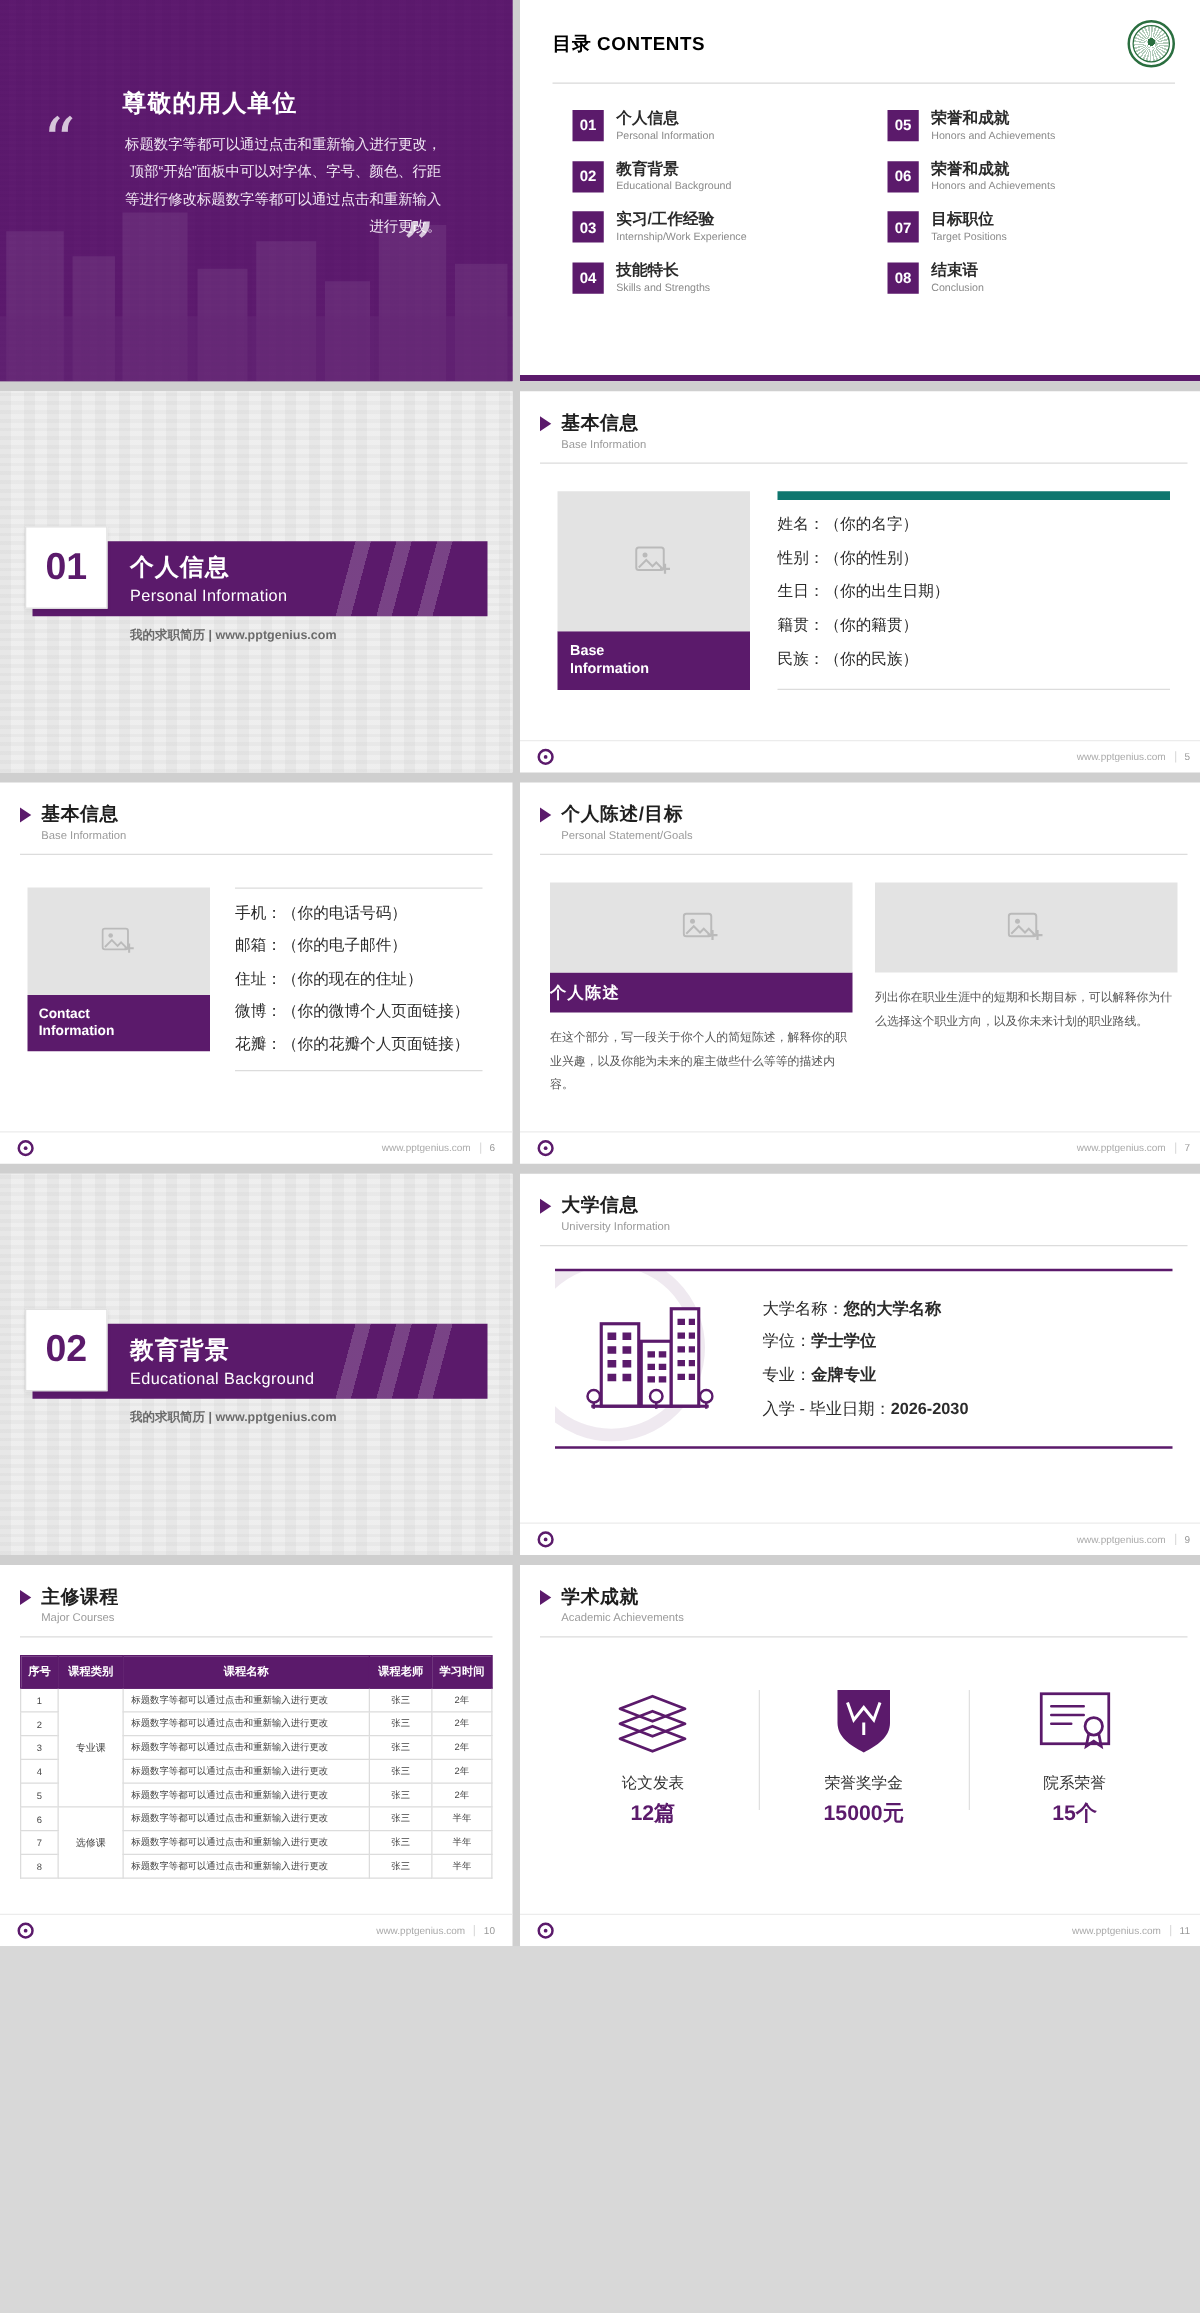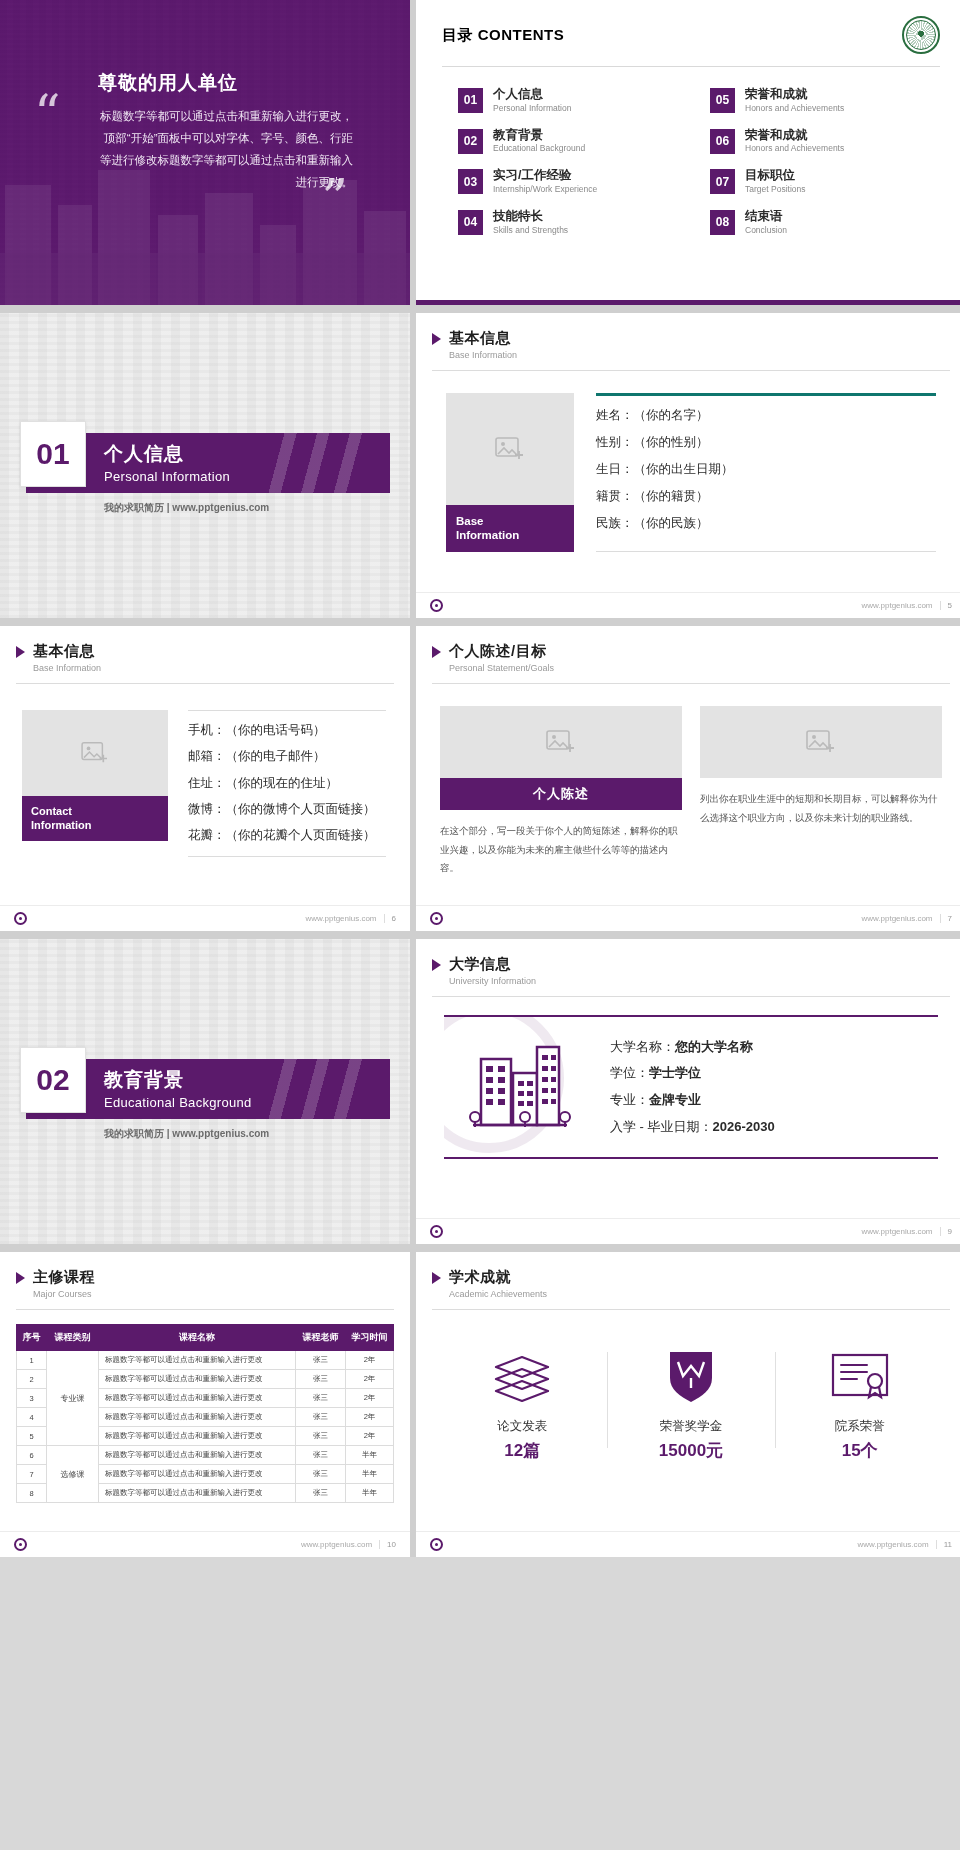--- a/index.html
+++ b/index.html
@@ -169,46 +169,46 @@
 
   
   .ph {
     background: #e3e3e3; position: relative;
     display: flex; align-items: center; justify-content: center;
   }
   .ph svg { opacity: .55; }
 
   
   .base-wrap { display: flex; gap: 22px; padding: 22px 30px 0 30px; }
-  .base-photo { width: 128px; }
+  .base-photo { width: 154px; }
   .base-photo .ph { height: 112px; }
   .base-photo .cap {
     background: #5b1a6b; color: #fff; font-size: 11.5px; font-weight: bold;
     padding: 9px 10px; line-height: 1.25;
   }
-  .base-list { flex: 1; padding-top: 6px; border-top: 3px solid #0f766e; border-bottom: 1px solid #dcdcdc; padding-bottom: 10px;}
+  .base-list { flex: 1; padding-top: 6px; border-top: 7px solid #0f766e; border-bottom: 1px solid #dcdcdc; padding-bottom: 10px;}
   .base-list li { list-style: none; font-size: 12.5px; color: #2b2b2b; line-height: 2.15; }
 
   
   .contact-wrap { display: flex; gap: 20px; padding: 26px 24px 0 22px; }
   .contact-photo { width: 146px; }
   .contact-photo .ph { height: 86px; }
   .contact-photo .cap {
     background: #5b1a6b; color: #fff; font-size: 11px; font-weight: bold;
     padding: 8px 9px; line-height: 1.3;
   }
   .contact-list { flex: 1; border-top: 1px solid #dcdcdc; border-bottom: 1px solid #dcdcdc; padding: 6px 0 8px 0; }
   .contact-list li { list-style: none; font-size: 12.5px; color: #2b2b2b; line-height: 2.1; }
 
   
   .stmt-wrap { display: grid; grid-template-columns: 1fr 1fr; gap: 18px; padding: 22px 24px 0 24px; }
   .stmt-col .ph { height: 72px; }
   .stmt-col .cap {
     background: #5b1a6b; color: #fff; font-size: 13px; font-weight: bold;
-    text-align: center; padding: 7px 0; letter-spacing: 1px;
+    text-align: left; padding: 7px 0; letter-spacing: 1px;
   }
   .stmt-col p { font-size: 9.5px; color: #555; line-height: 1.95; margin-top: 12px; }
 
   
   .uni-box {
     margin: 18px 28px 0 28px; border-top: 2px solid #5b1a6b; border-bottom: 2px solid #5b1a6b;
     padding: 16px 10px; display: flex; align-items: center; gap: 26px; position: relative;
     overflow: hidden;
   }
   .uni-box .watermark {

